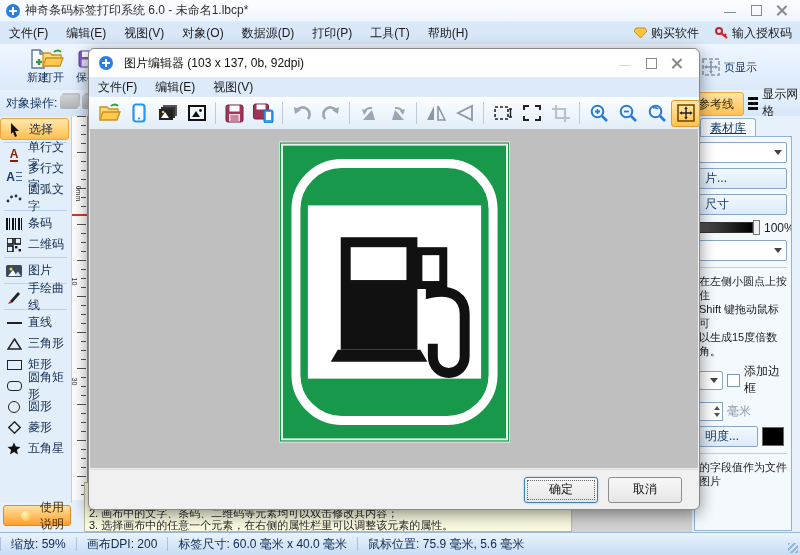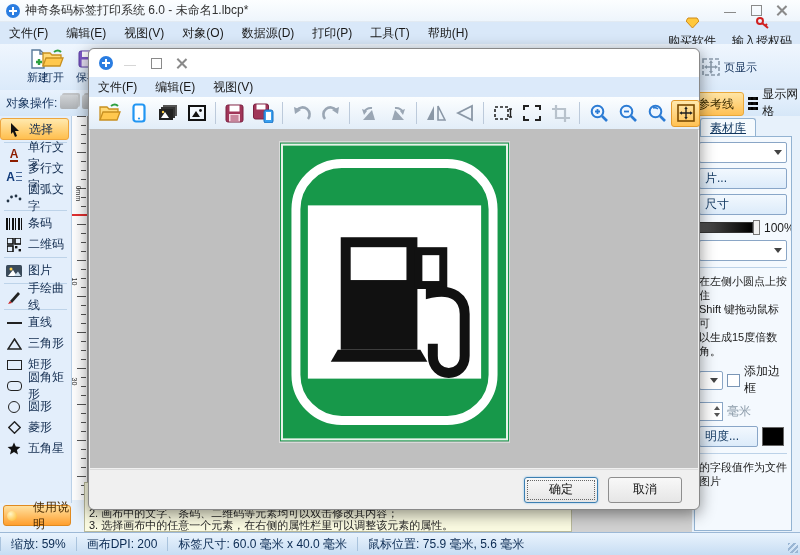--- a/index.html
+++ b/index.html
@@ -15,21 +15,21 @@
   .winbtns{display:flex;gap:14px;align-items:center;padding-right:6px;}
   .wb{width:12px;height:11px;position:relative;cursor:default;}
   .wb-min::after{content:"";position:absolute;left:0;right:0;bottom:3px;border-bottom:1px solid #8a8a8a;}
   .wb-max::after{content:"";position:absolute;left:1px;top:0;width:9px;height:9px;border:1px solid #8a8a8a;}
   .wb-close::before,.wb-close::after{content:"";position:absolute;left:5px;top:-1px;width:1.5px;height:13px;background:#8a8a8a;}
   .wb-close::before{transform:rotate(45deg);} .wb-close::after{transform:rotate(-45deg);}
   
   .menubar{position:absolute;left:0;top:22px;right:0;height:22px;background:#d9e8f9;display:flex;align-items:center;}
   .menu-item{padding:0 9px;line-height:22px;cursor:default;}
   .menubar .spacer{flex:1;}
-  .hlink{display:flex;align-items:center;gap:4px;padding:0 8px;flex-direction:column;}
+  .hlink{display:flex;align-items:center;gap:4px;padding:0 8px;}
   
   .tb-row1{position:absolute;left:0;top:44px;right:0;height:46px;background:linear-gradient(#eff6fe,#dbeafa);
            border-bottom:1px solid #cfe0f0;}
   .bigbtn{position:absolute;top:3px;width:34px;height:40px;display:flex;flex-direction:column;align-items:center;justify-content:center;gap:1px;}
   .bigbtn span.lbl{font-size:11px;color:#15335c;}
   .vsep1{position:absolute;left:70px;top:6px;bottom:6px;width:1px;background:#b9cfe4;}
   .tb-row2{position:absolute;left:0;top:90px;right:0;height:26px;background:linear-gradient(#e8f2fd,#d6e7f8);
            border-bottom:1px solid #c4d8ec;}
   .objops{position:absolute;left:6px;top:5px;color:#15335c;}
   .grayic{position:absolute;top:5px;width:18px;height:14px;background:linear-gradient(#c9c9c9,#9f9f9f);
@@ -66,21 +66,21 @@
      background:repeating-linear-gradient(to bottom,#555 0 1px,transparent 1px 9px);}
   .ruler .ticks2{position:absolute;right:1px;top:0;bottom:0;width:9px;
      background:repeating-linear-gradient(to bottom,#555 0 1px,transparent 1px 36px);}
   .ruler .rl{position:absolute;left:-1px;font-size:7px;color:#333;transform:rotate(90deg);transform-origin:center;}
   .ruler .marker{position:absolute;left:0;right:0;top:98px;height:2px;background:#e03030;}
   
   .workarea{position:absolute;left:88px;top:116px;width:604px;bottom:22px;background:#d2d2d2;}
   .helpbox{position:absolute;left:84px;top:482px;width:488px;height:50px;background:#fbfbe2;border:1px solid #b9b99b;
            box-sizing:border-box;padding:0 4px;line-height:12px;font-size:11px;color:#222;overflow:hidden;z-index:1;}
   .helptab{position:absolute;left:3px;top:505px;width:68px;height:21px;background:linear-gradient(#ffe1a0,#ff9f2e);
-           border:1px solid #e08a20;border-radius:3px;display:flex;align-items:center;gap:16px;padding-left:3px;box-sizing:border-box;
+           border:1px solid #e08a20;border-radius:3px;display:flex;align-items:center;gap:9px;padding-left:17px;box-sizing:border-box;
            color:#4a2a00;z-index:2;}
   .bulb{width:10px;height:10px;border-radius:50%;background:radial-gradient(circle at 35% 30%,#fff6c8,#ffb320);flex:none;}
   
   .rpanel{position:absolute;left:692px;top:116px;width:108px;bottom:22px;background:#e7f1fb;}
   .rtab{position:absolute;left:8px;top:2px;height:18px;padding:0 9px;background:#f5fafe;border:1px solid #93b3d2;border-bottom:none;
         border-radius:3px 3px 0 0;line-height:18px;color:#10365f;text-decoration:underline;}
   .rbox{position:absolute;left:2px;top:20px;right:8px;bottom:2px;background:#f4f9fe;border:1px solid #93b3d2;box-sizing:border-box;
         padding:5px 4px;display:flex;flex-direction:column;gap:5px;overflow:hidden;}
   .rsel{height:19px;background:#fff;border:1px solid #8aa6c6;border-radius:2px;position:relative;}
   .caret{position:absolute;right:4px;top:7px;width:0;height:0;border-left:4px solid transparent;border-right:4px solid transparent;border-top:5px solid #444;}
@@ -423,20 +423,21 @@
       </div>
       <div class="rdiv"></div>
       <div class="rtip">的字段值作为文件
 图片</div>
     </div>
   </div>
 
   <div class="dialog">
     <div class="dlg-title">
       <span class="app-ico"></span>
+      <span class="t">图片编辑器 (103 x 137, 0b, 92dpi)</span>
       <span class="winbtns">
         <span class="wb wb-min" style="opacity:.35;"></span>
         <span class="wb wb-max"></span>
         <span class="wb wb-close"></span>
       </span>
     </div>
     <div class="dlg-menu">
       <span class="menu-item">文件(F)</span>
       <span class="menu-item">编辑(E)</span>
       <span class="menu-item">视图(V)</span>

